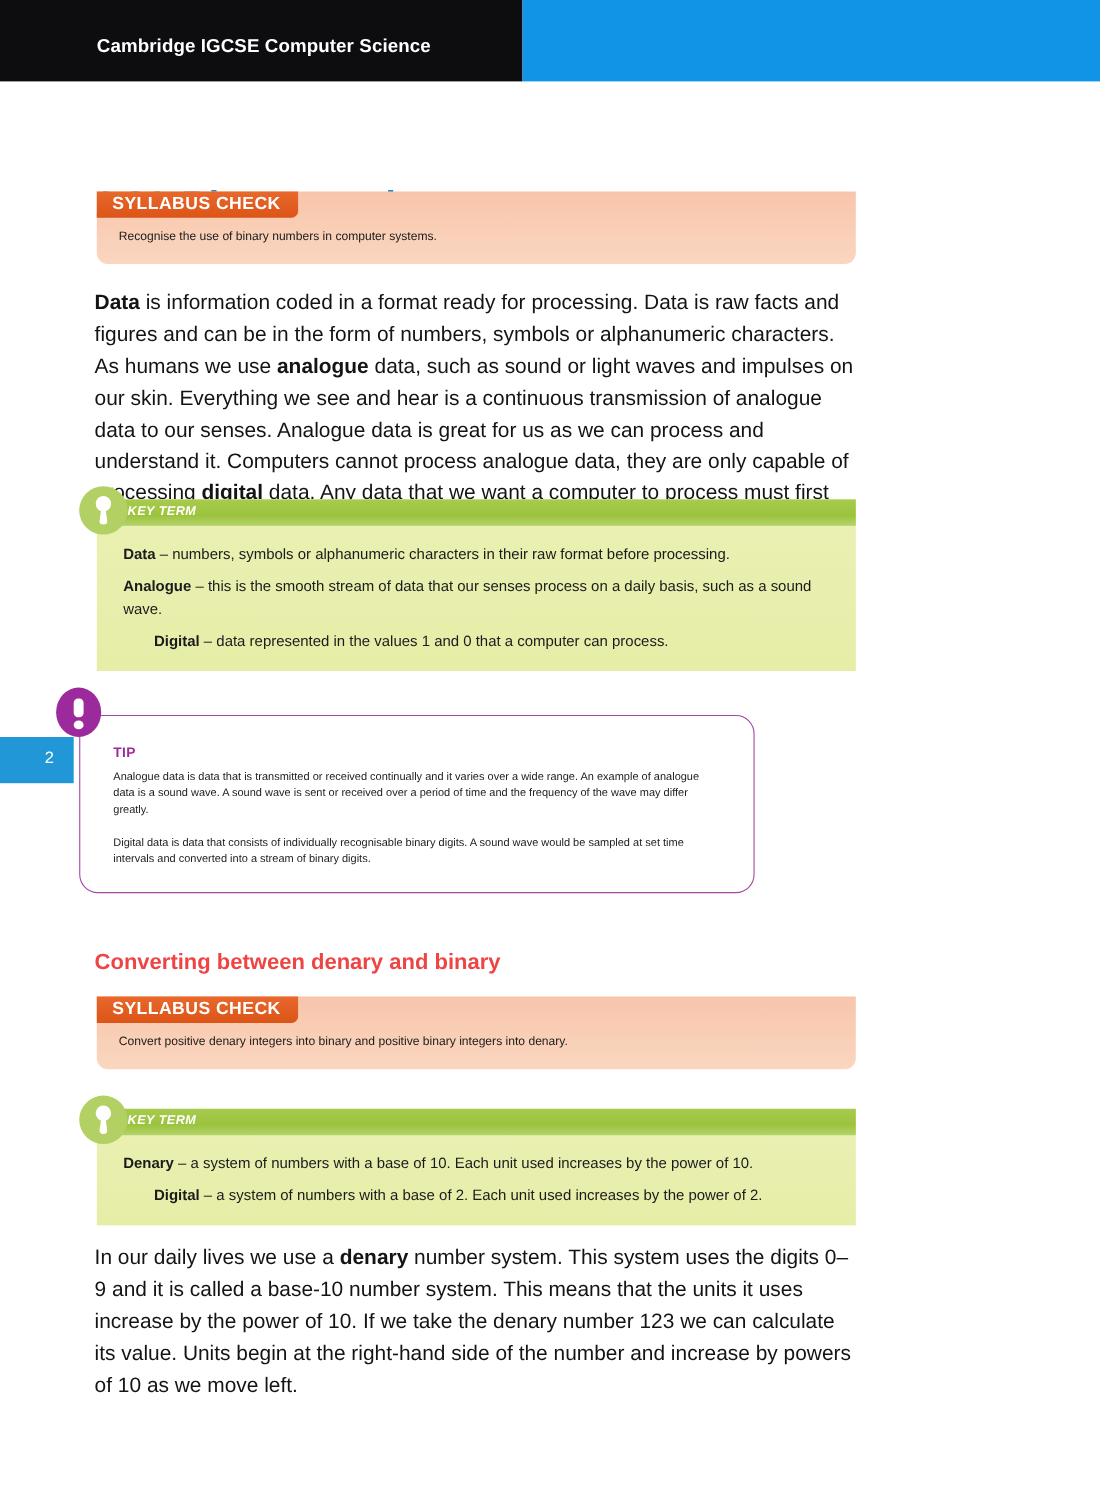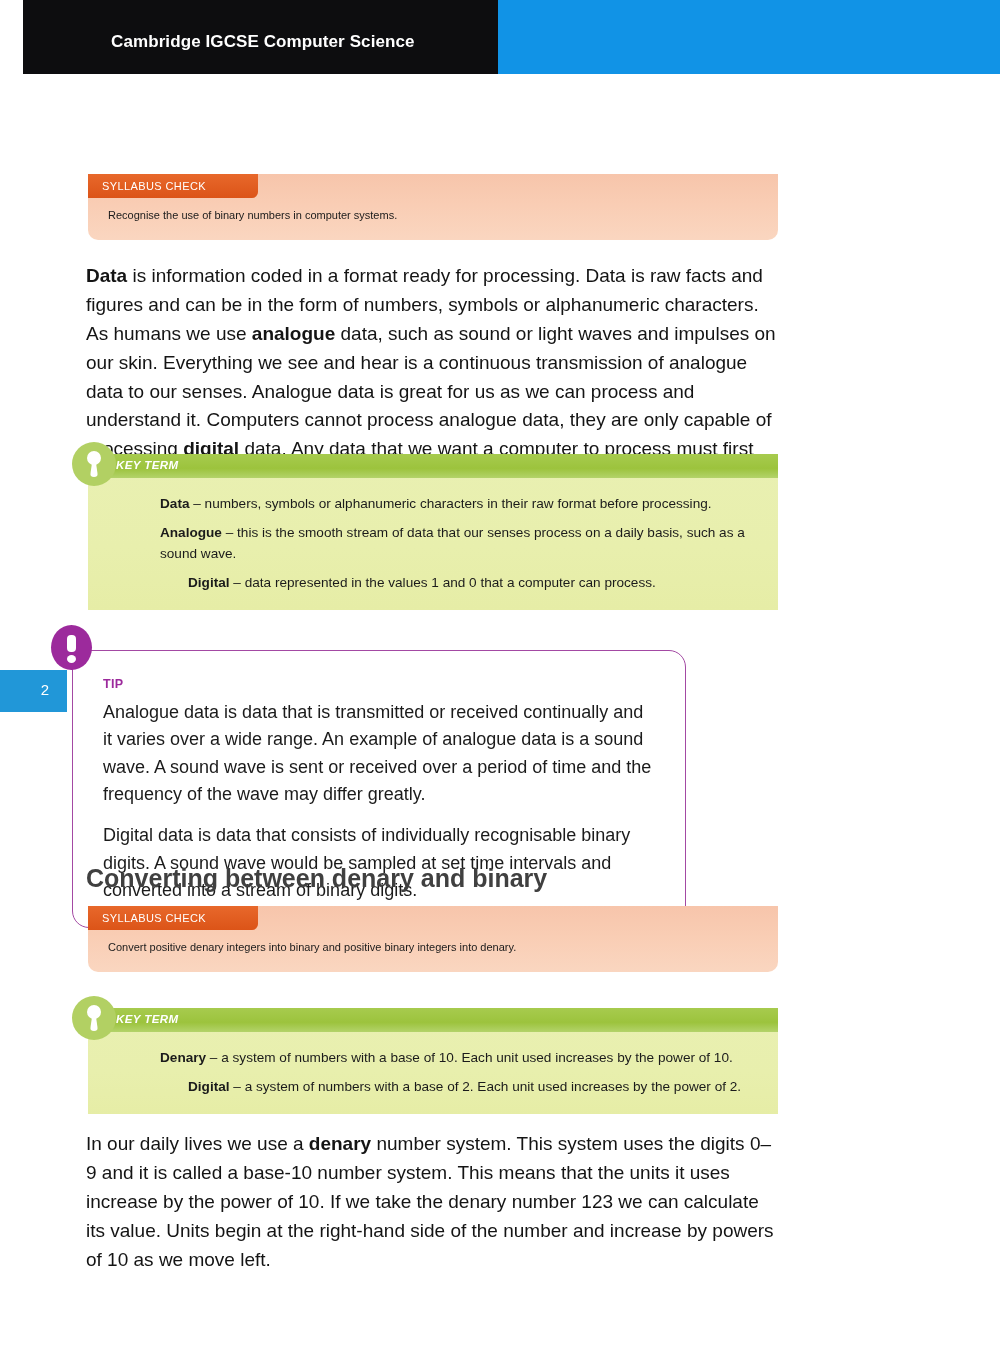--- a/index.html
+++ b/index.html
@@ -19,21 +19,20 @@
     overflow: hidden;
   }
 
   
   .header-band {
     position: absolute;
     top: 0;
     left: 0;
     width: 828px;
     height: 74px;
-    margin-left: 23px;
   }
   .header-black {
     position: absolute;
     top: 0;
     left: 0;
     width: 475px;
     height: 74px;
     background: #0d0d0f;
   }
   .header-blue {
@@ -98,22 +97,22 @@
   }
   .syllabus-tab {
     position: absolute;
     left: 0;
     top: 0;
     height: 24px;
     min-width: 170px;
     background: linear-gradient(180deg, #e8682b 0%, #dc5418 100%);
     border-radius: 0 0 6px 0;
     color: #ffffff;
-    font-size: 11px;
-    font-weight: normal;
+    font-size: 16px;
+    font-weight: bold;
     letter-spacing: 0.4px;
     line-height: 24px;
     padding: 0 16px 0 14px;
     box-sizing: border-box;
     white-space: nowrap;
   }
   .syllabus-text {
     padding: 34px 20px 16px 20px;
     font-size: 11px;
     color: #1b1b1b;
@@ -166,21 +165,20 @@
     left: 18px;
     top: 18px;
     width: 8px;
     height: 17px;
     background: #ffffff;
     border-radius: 2px 2px 4px 4px;
     clip-path: polygon(30% 0, 70% 0, 100% 100%, 0 100%);
   }
   .keyterm-body {
     padding: 16px 22px 16px 24px;
-    margin-left: 48px;
   }
   .keyterm-entry {
     font-size: 13.6px;
     color: #1b1b1b;
     line-height: 1.5;
     margin: 0 0 9px 0;
   }
   .keyterm-entry:last-child { margin-bottom: 0; padding-left: 28px; }
   .keyterm-entry b { font-weight: bold; }
 
@@ -225,43 +223,43 @@
     color: #9c2a9c;
     font-size: 12.5px;
     font-weight: bold;
     letter-spacing: 0.3px;
     margin: 0 0 8px 0;
   }
   .tip-body {
     padding: 26px 28px 22px 30px;
   }
   .tip-para {
-    font-size: 18px;
+    font-size: 10px;
     color: #1b1b1b;
     line-height: 1.52;
     margin: 0 0 14px 0;
   }
   .tip-para:last-child { margin-bottom: 0; }
 
   
   .body-para {
     position: absolute;
     left: 86px;
     width: 692px;
     font-size: 19px;
     color: #141414;
     line-height: 1.52;
   }
   .body-para b { font-weight: bold; }
 
   .subheading {
     position: absolute;
     left: 86px;
-    color: #404040;
-    font-size: 25px;
+    color: #ef4444;
+    font-size: 20px;
     font-weight: bold;
     white-space: nowrap;
   }
 </style>
 </head>
 <body>
 
 <div class="page">
 
   <div class="header-band">

